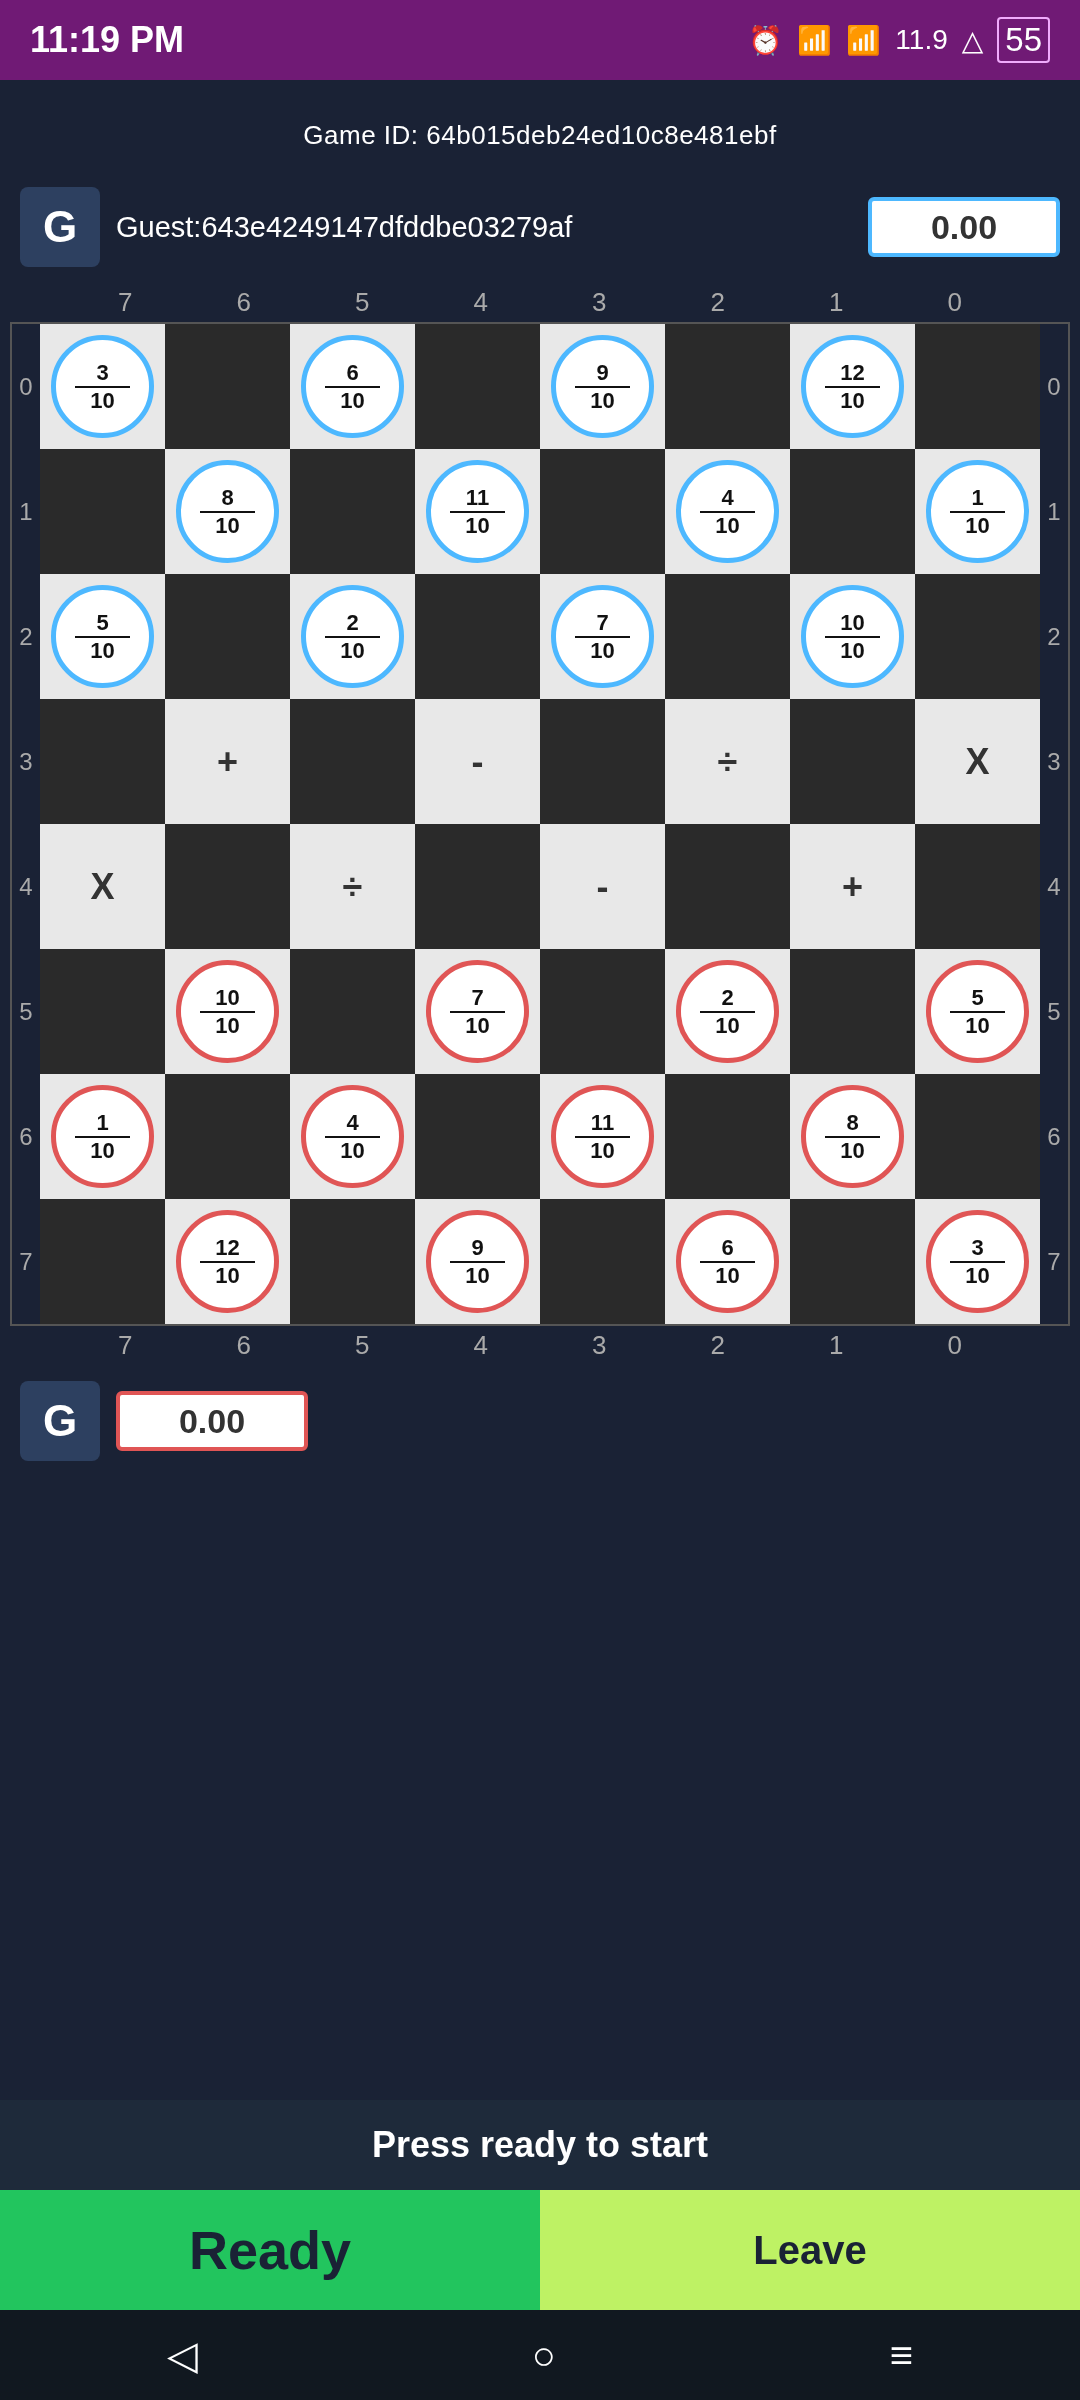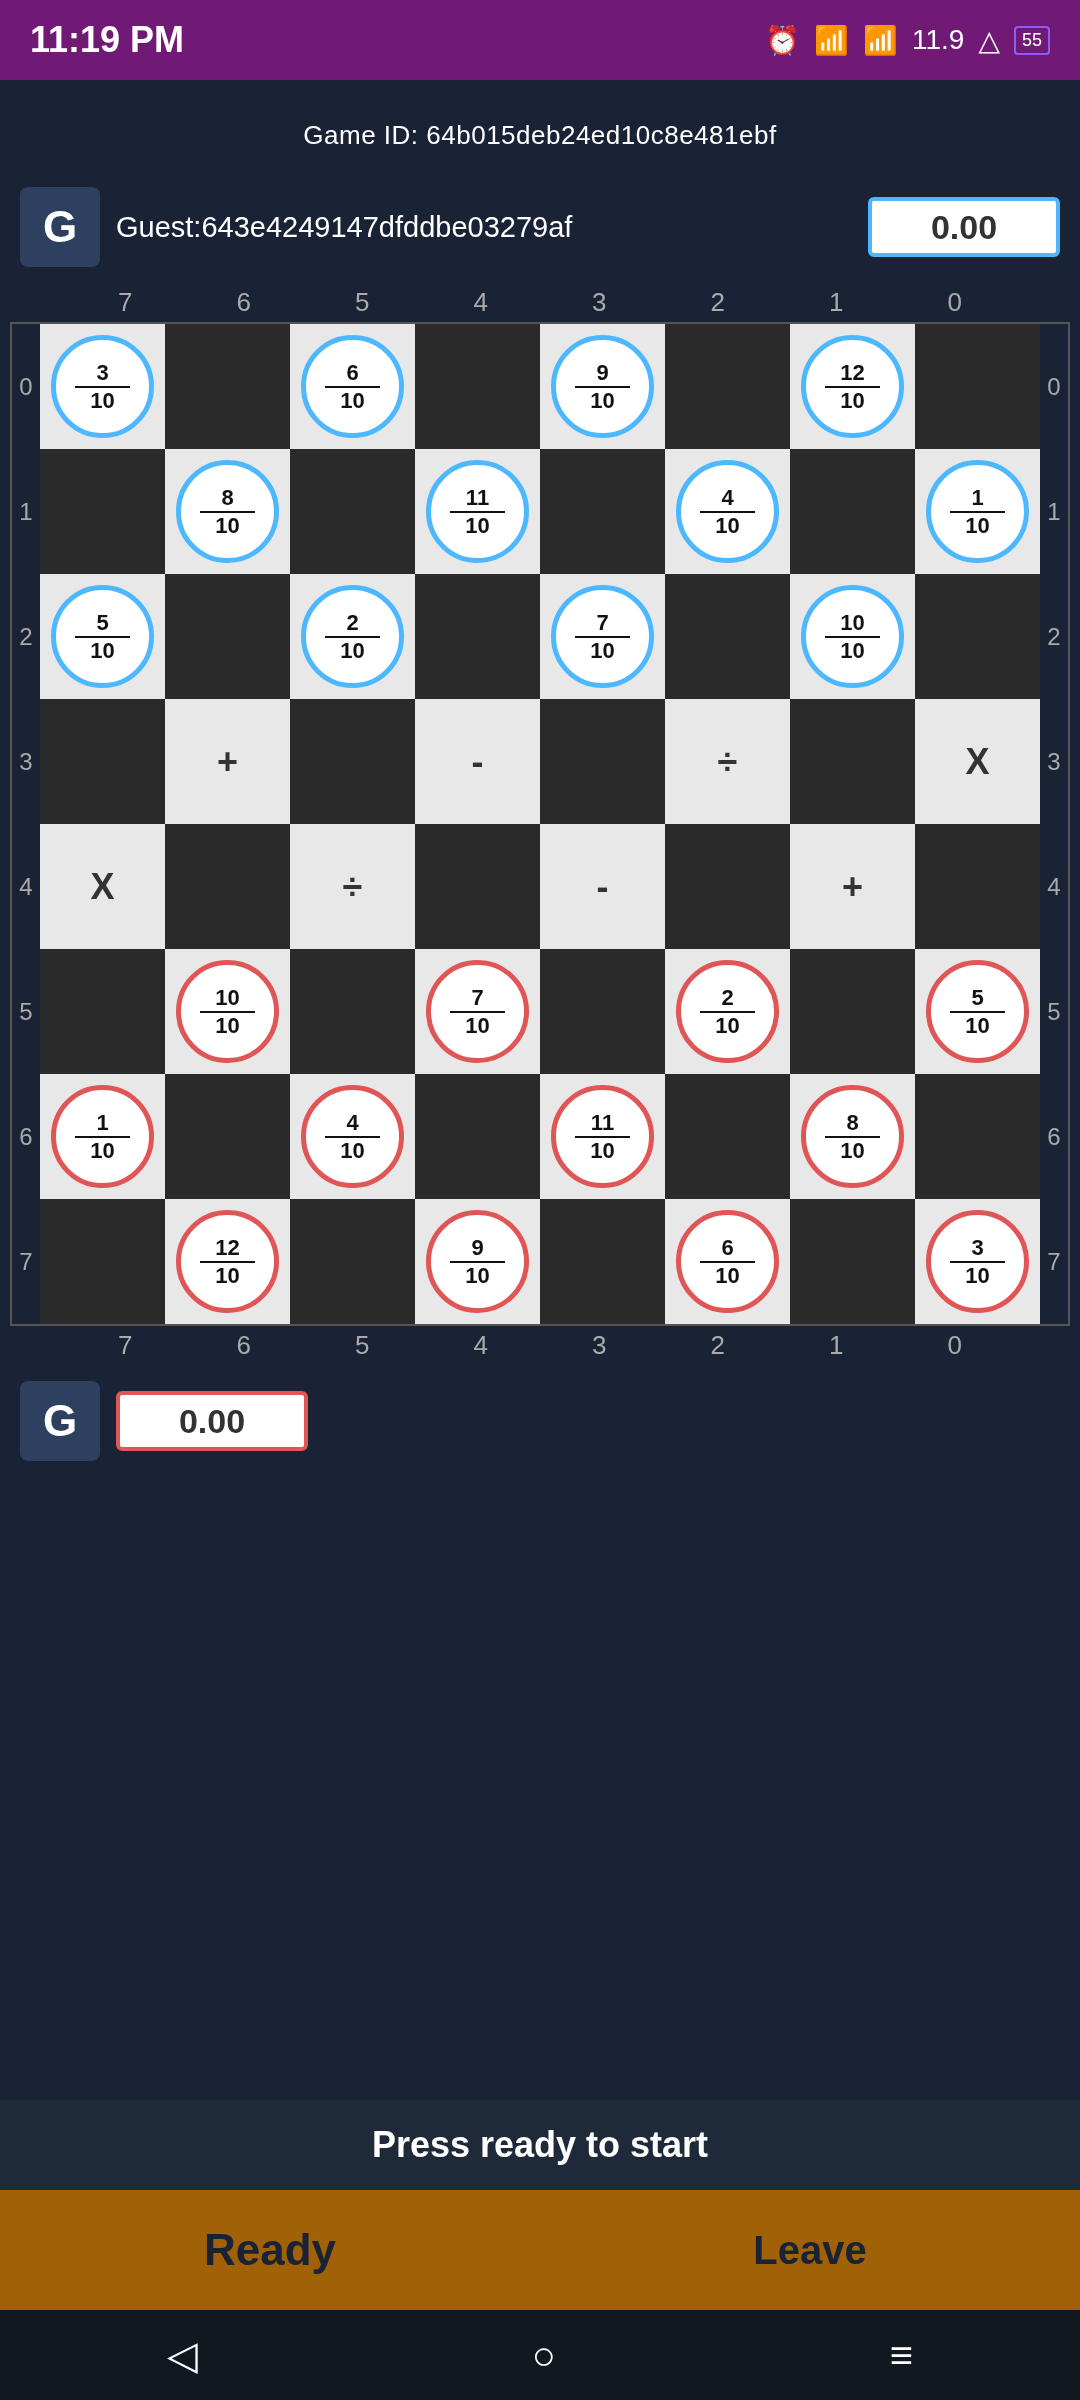--- a/index.html
+++ b/index.html
@@ -31,24 +31,24 @@
       font-weight: bold;
     }
     .status-icons {
       display: flex;
       align-items: center;
       gap: 14px;
       color: white;
       font-size: 28px;
     }
     .battery-box {
-      border: 2px solid #8b5cf6;
+      border: 2px solid #f0abfc;
       border-radius: 4px;
       padding: 2px 6px;
-      font-size: 18px;
+      font-size: 33px;
     }
 
     
     .game-id-container {
       width: 100%;
       padding: 40px 20px 20px;
       text-align: center;
     }
     .game-id-text {
       color: white;
@@ -212,32 +212,32 @@
       margin-top: auto;
     }
 
     .action-buttons {
       width: 100%;
       display: flex;
       height: 120px;
     }
     .btn-ready {
       flex: 1;
-      background-color: #a16207;
-      display: flex;
-      align-items: center;
-      justify-content: center;
-      font-size: 44px;
+      background-color: #22c55e;
+      display: flex;
+      align-items: center;
+      justify-content: center;
+      font-size: 54px;
       font-weight: bold;
       color: #1a2235;
       cursor: pointer;
     }
     .btn-leave {
       flex: 1;
-      background-color: #a16207;
+      background-color: #bef264;
       display: flex;
       align-items: center;
       justify-content: center;
       font-size: 40px;
       font-weight: bold;
       color: #1a2235;
       cursor: pointer;
     }
 
     

